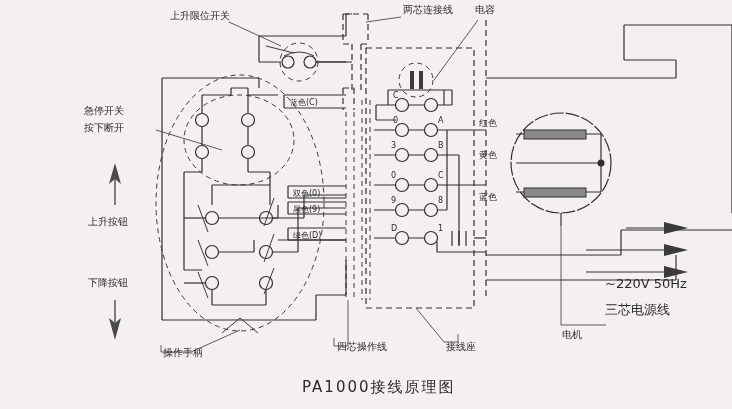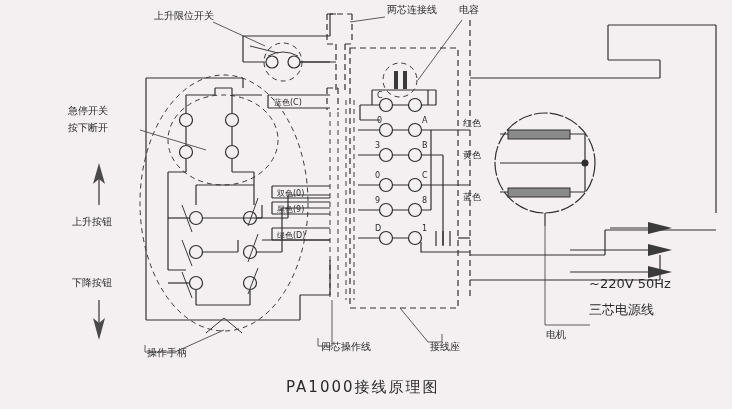--- a/index.html
+++ b/index.html
@@ -3,21 +3,21 @@
 <meta charset="utf-8">
 <style>
   html,body{margin:0;padding:0;}
   body{
     width:732px;height:409px;
     background:#f4f0f1;
     font-family:"DejaVu Sans","Liberation Sans",sans-serif;
     overflow:hidden;
     position:relative;
   }
-  #root{position:absolute;left:0;top:0;width:605px;height:409px;}
+  #root{position:absolute;left:16px;top:0;width:605px;height:409px;}
   svg{display:block;}
   .lbl{font-family:"DejaVu Sans","Liberation Sans",sans-serif;fill:#2a2a2a;}
   .t10{font-size:10px;}
   .t9{font-size:9px;}
   .t8{font-size:8px;}
   .t13{font-size:13px;}
   .t15{font-size:15px;letter-spacing:2px;}
   .wire{stroke:#2f2f2f;stroke-width:1.2;fill:none;}
   .wire-thin{stroke:#3a3a3a;stroke-width:1;fill:none;}
   .dash{stroke:#2f2f2f;stroke-width:1.2;fill:none;stroke-dasharray:6 4;}

